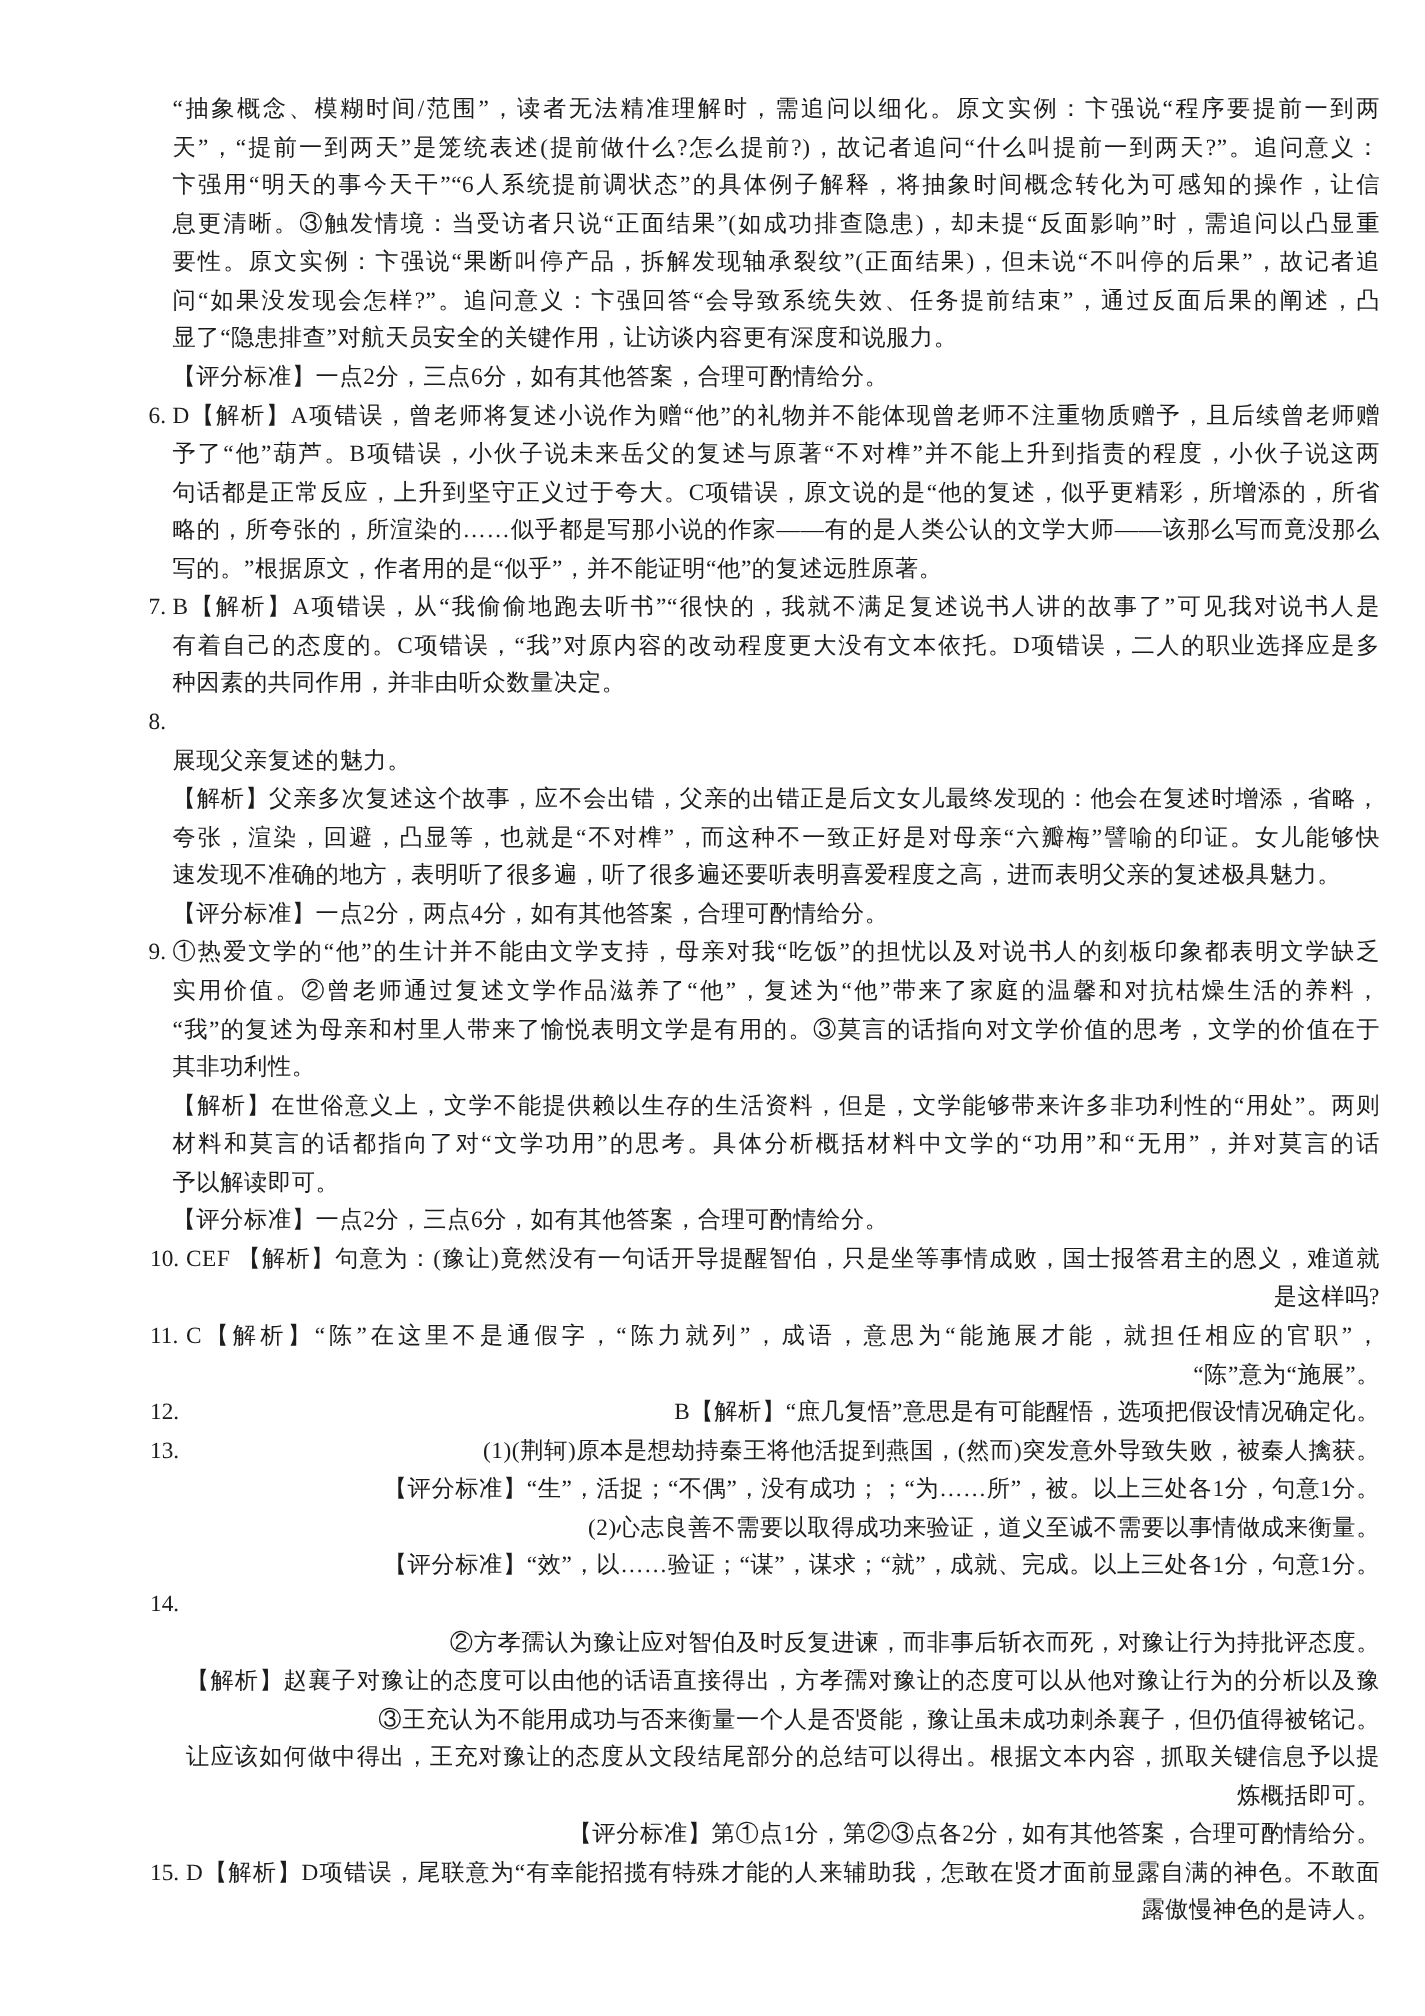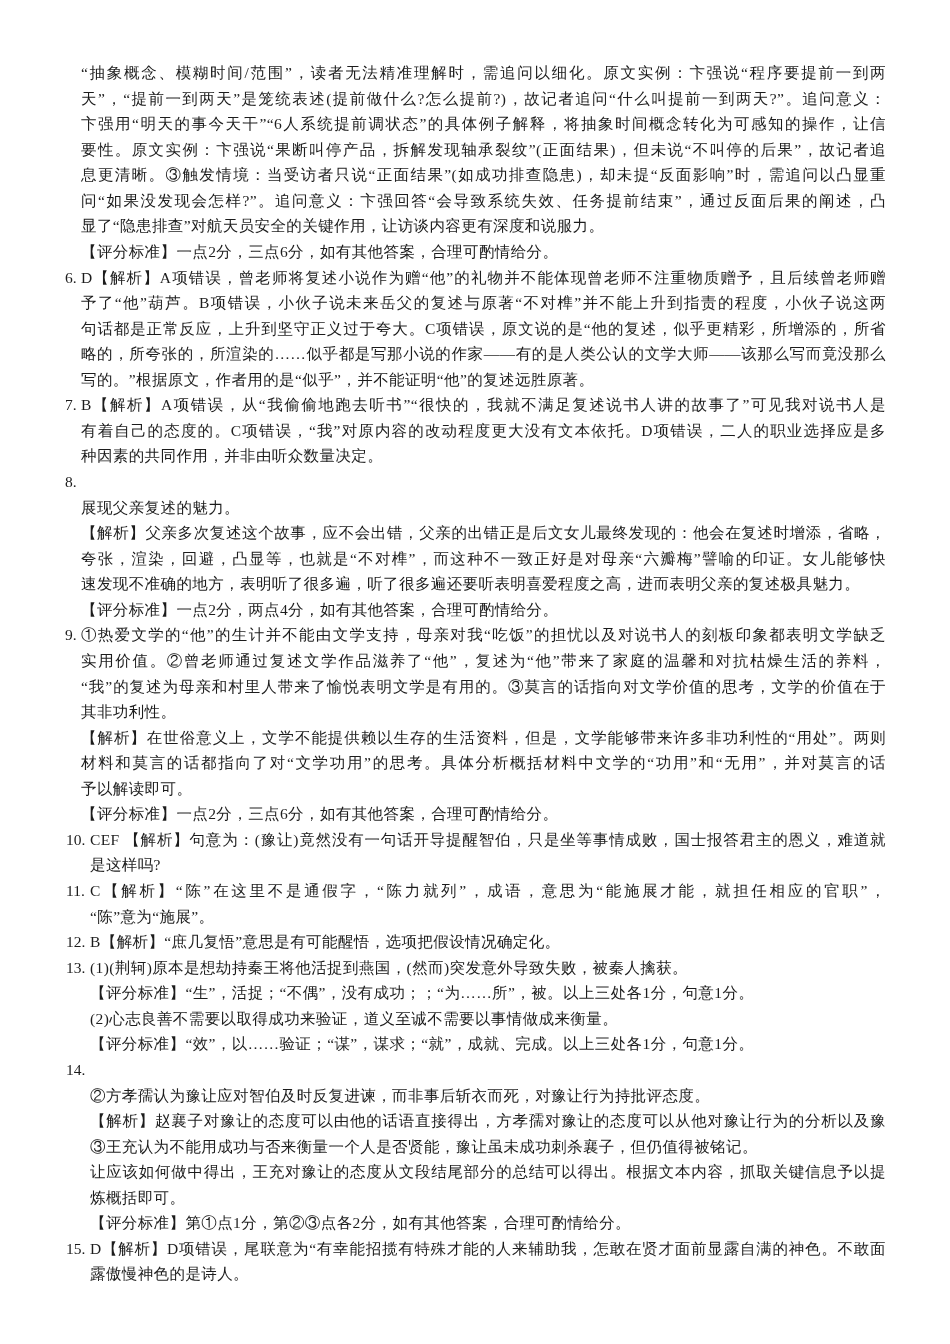--- a/index.html
+++ b/index.html
@@ -10,55 +10,55 @@
       font-family: "Liberation Serif", "DejaVu Serif", serif;
       color: #1c1c1c;
     }
     .page {
       position: relative;
       width: 950px;
       height: 1344px;
       padding-top: 60px;
       box-sizing: border-box;
     }
-    .item { display: block; }
+    .item { display: block; margin-left: 34px; }
     .ln {
       position: relative;
       display: block;
       box-sizing: border-box;
       width: 886px;
       height: 25.57px;
       line-height: 25.57px;
       font-size: 15.5px;
       letter-spacing: 0.4px;
       white-space: nowrap;
       text-align: left;
     }
     .i1 { padding-left: 81px; }
-    .i2 { padding-left: 90px; }
+    .i2 { padding-left: 90px; text-align: right; }
     .j { text-align: justify; text-align-last: justify; }
     .num {
       position: absolute;
       left: 65px;
       top: 0;
       letter-spacing: 0;
     }
     .num2 { left: 66px; }
   </style>
 </head>
 <body>
 
 <div class="page">
 
   <div class="item">
     <div class="ln i1 j"><span>“抽象概念、模糊时间/范围”，读者无法精准理解时，需追问以细化。原文实例：卞强说“程序要提前一到两</span></div>
     <div class="ln i1 j"><span>天”，“提前一到两天”是笼统表述(提前做什么?怎么提前?)，故记者追问“什么叫提前一到两天?”。追问意义：</span></div>
     <div class="ln i1 j"><span>卞强用“明天的事今天干”“6人系统提前调状态”的具体例子解释，将抽象时间概念转化为可感知的操作，让信</span></div>
+    <div class="ln i1 j"><span>息更清晰。③触发情境：当受访者只说“正面结果”(如成功排查隐患)，却未提“反面影响”时，需追问以凸显重</span></div>
     <div class="ln i1 j"><span>要性。原文实例：卞强说“果断叫停产品，拆解发现轴承裂纹”(正面结果)，但未说“不叫停的后果”，故记者追</span></div>
-    <div class="ln i1 j"><span>息更清晰。③触发情境：当受访者只说“正面结果”(如成功排查隐患)，却未提“反面影响”时，需追问以凸显重</span></div>
     <div class="ln i1 j"><span>问“如果没发现会怎样?”。追问意义：卞强回答“会导致系统失效、任务提前结束”，通过反面后果的阐述，凸</span></div>
     <div class="ln i1"><span>显了“隐患排查”对航天员安全的关键作用，让访谈内容更有深度和说服力。</span></div>
     <div class="ln i1"><span>【评分标准】一点2分，三点6分，如有其他答案，合理可酌情给分。</span></div>
   </div>
 
   <div class="item">
     <div class="ln i1 j"><span class="num">6.</span><span>D【解析】A项错误，曾老师将复述小说作为赠“他”的礼物并不能体现曾老师不注重物质赠予，且后续曾老师赠</span></div>
     <div class="ln i1 j"><span>予了“他”葫芦。B项错误，小伙子说未来岳父的复述与原著“不对榫”并不能上升到指责的程度，小伙子说这两</span></div>
     <div class="ln i1 j"><span>句话都是正常反应，上升到坚守正义过于夸大。C项错误，原文说的是“他的复述，似乎更精彩，所增添的，所省</span></div>
     <div class="ln i1 j"><span>略的，所夸张的，所渲染的……似乎都是写那小说的作家——有的是人类公认的文学大师——该那么写而竟没那么</span></div>

